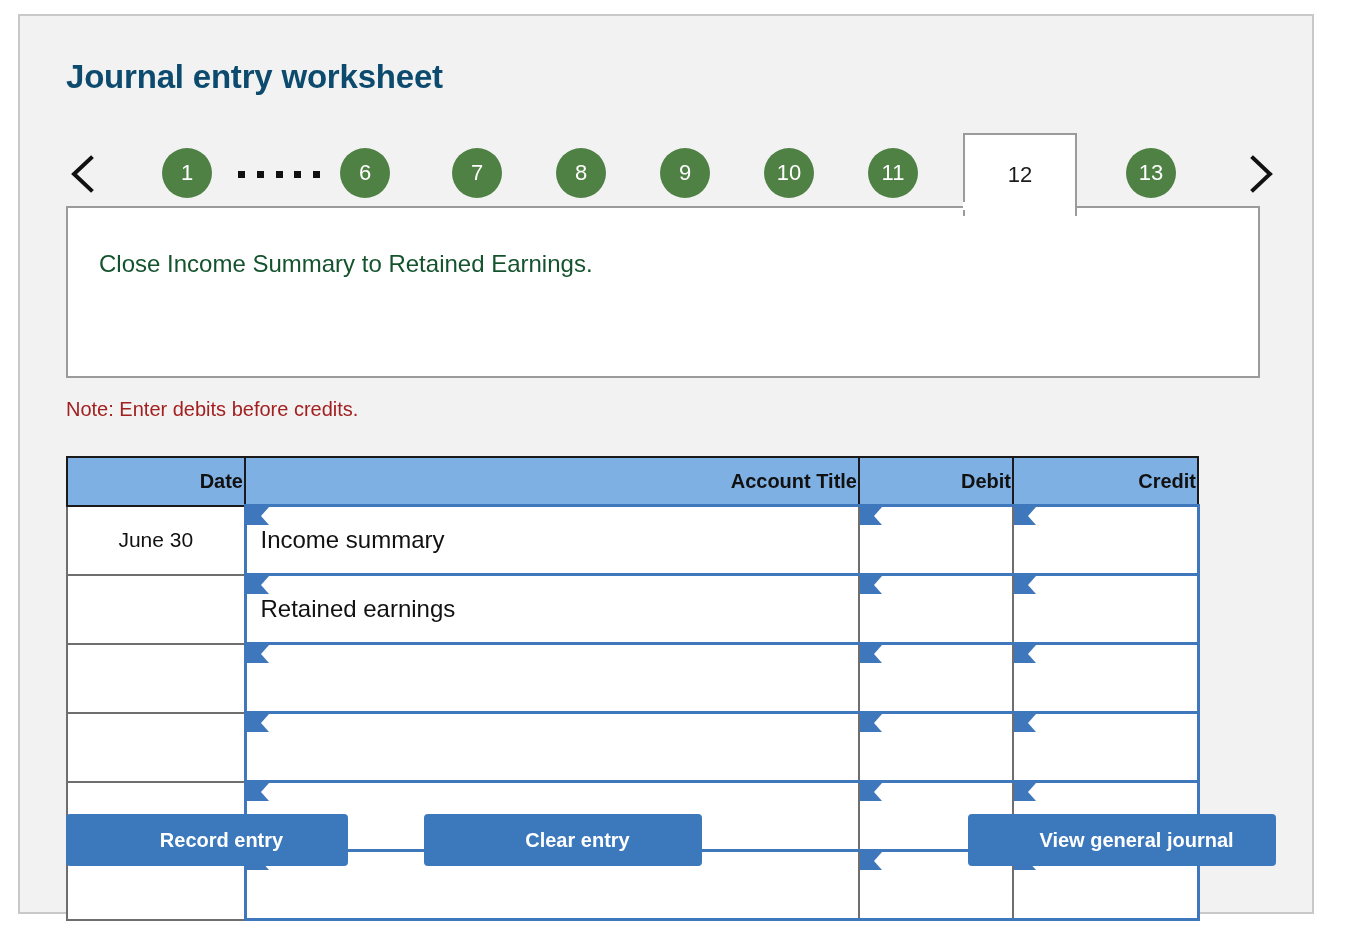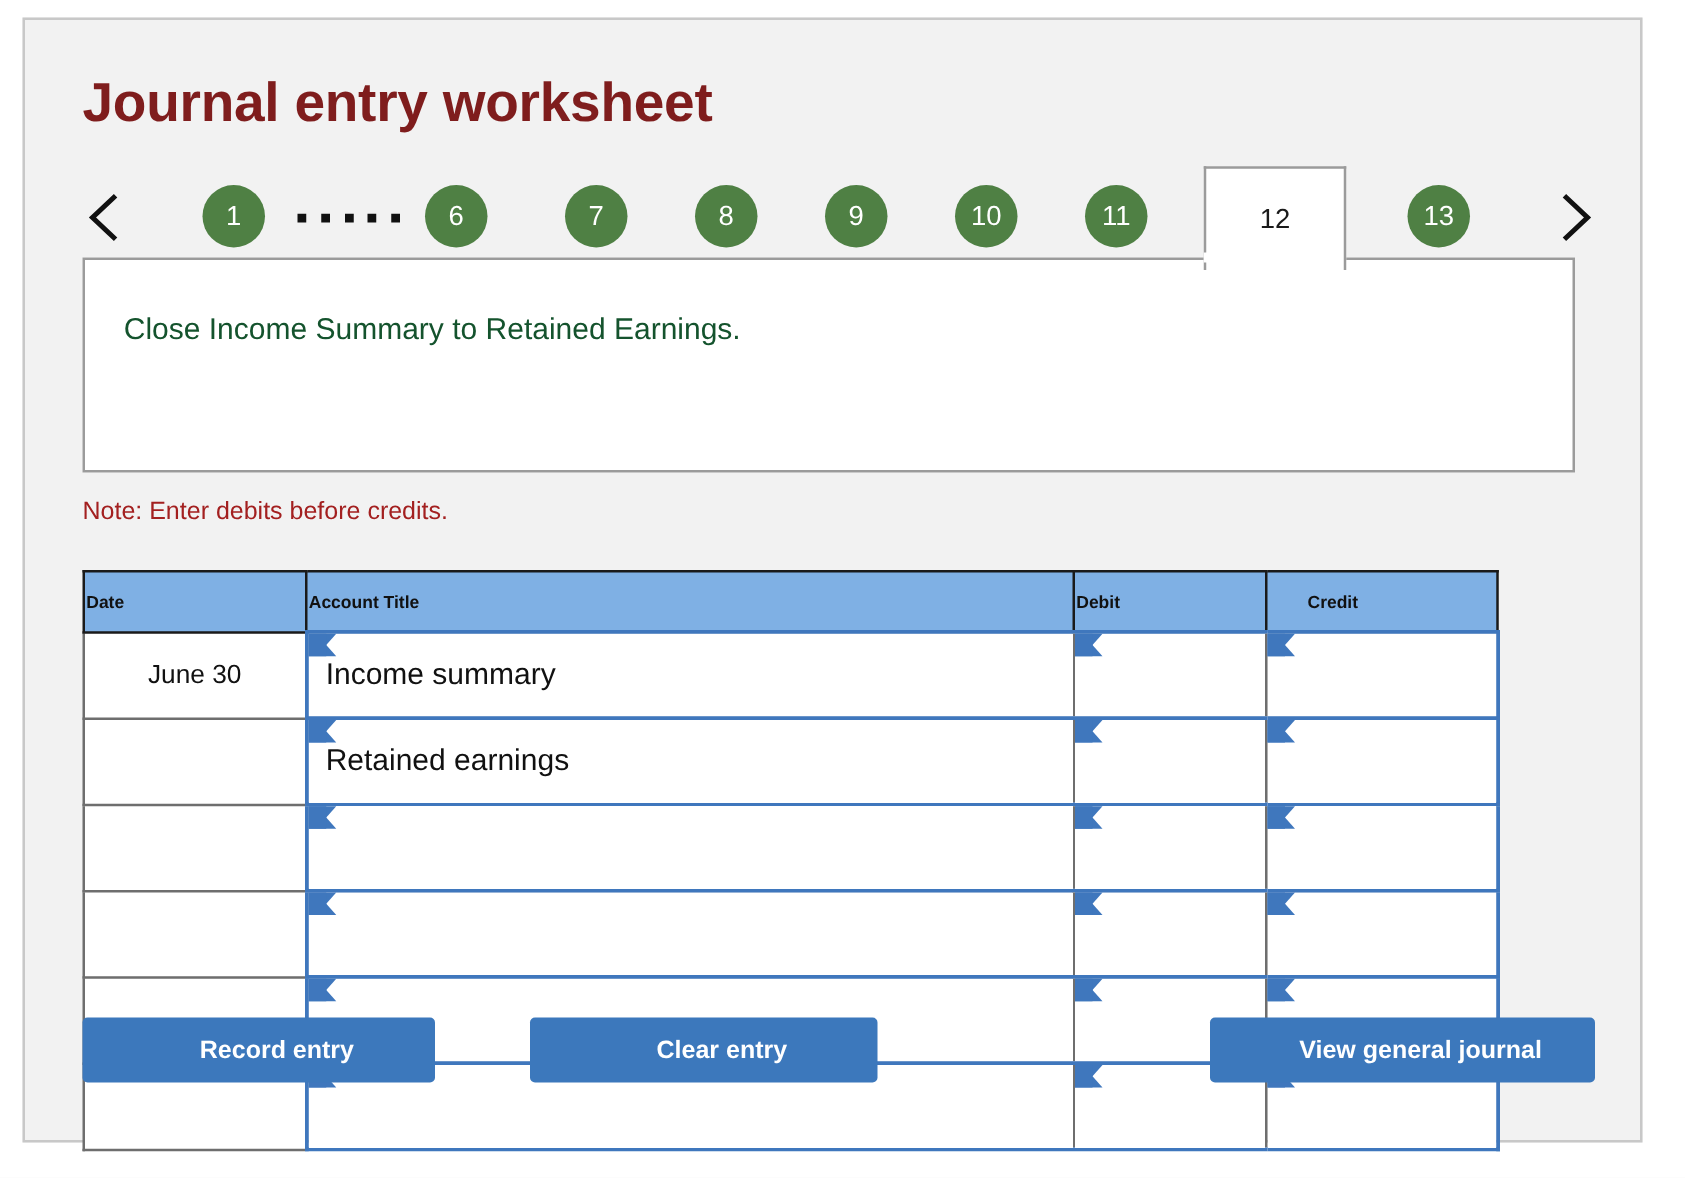--- a/index.html
+++ b/index.html
@@ -24,23 +24,23 @@
     background: #f2f2f2;
     border: 2px solid #c8c8c8;
     box-sizing: border-box;
   }
 
   
   .page-title {
     position: absolute;
     left: 46px;
     top: 42px;
-    font-size: 44px;
+    font-size: 33px;
     font-weight: bold;
-    color: #7f1d1d;
+    color: #0c4a6e;
     letter-spacing: -0.2px;
     white-space: nowrap;
   }
 
   
   .pager {
     position: absolute;
     left: 46px;
     top: 112px;
     width: 1210px;
@@ -147,25 +147,25 @@
     position: absolute;
     left: 46px;
     top: 440px;
     width: 1084px;
     border-collapse: collapse;
     table-layout: fixed;
   }
   .jtable th {
     background: #7fb0e4;
     border: 2px solid #1a1a1a;
-    font-size: 14px;
+    font-size: 20px;
     font-weight: bold;
     color: #111111;
     height: 44px;
-    text-align: left;
+    text-align: right;
   }
   .col-date   { width: 174px; }
   .col-acct   { width: 610px; margin-top: 30px; }
   .col-debit  { width: 150px; }
   .col-credit { width: 150px; padding-left: 32px; }
 
   .jtable td { padding: 10px; height: 46px; }
 
   
   td.date-cell {

